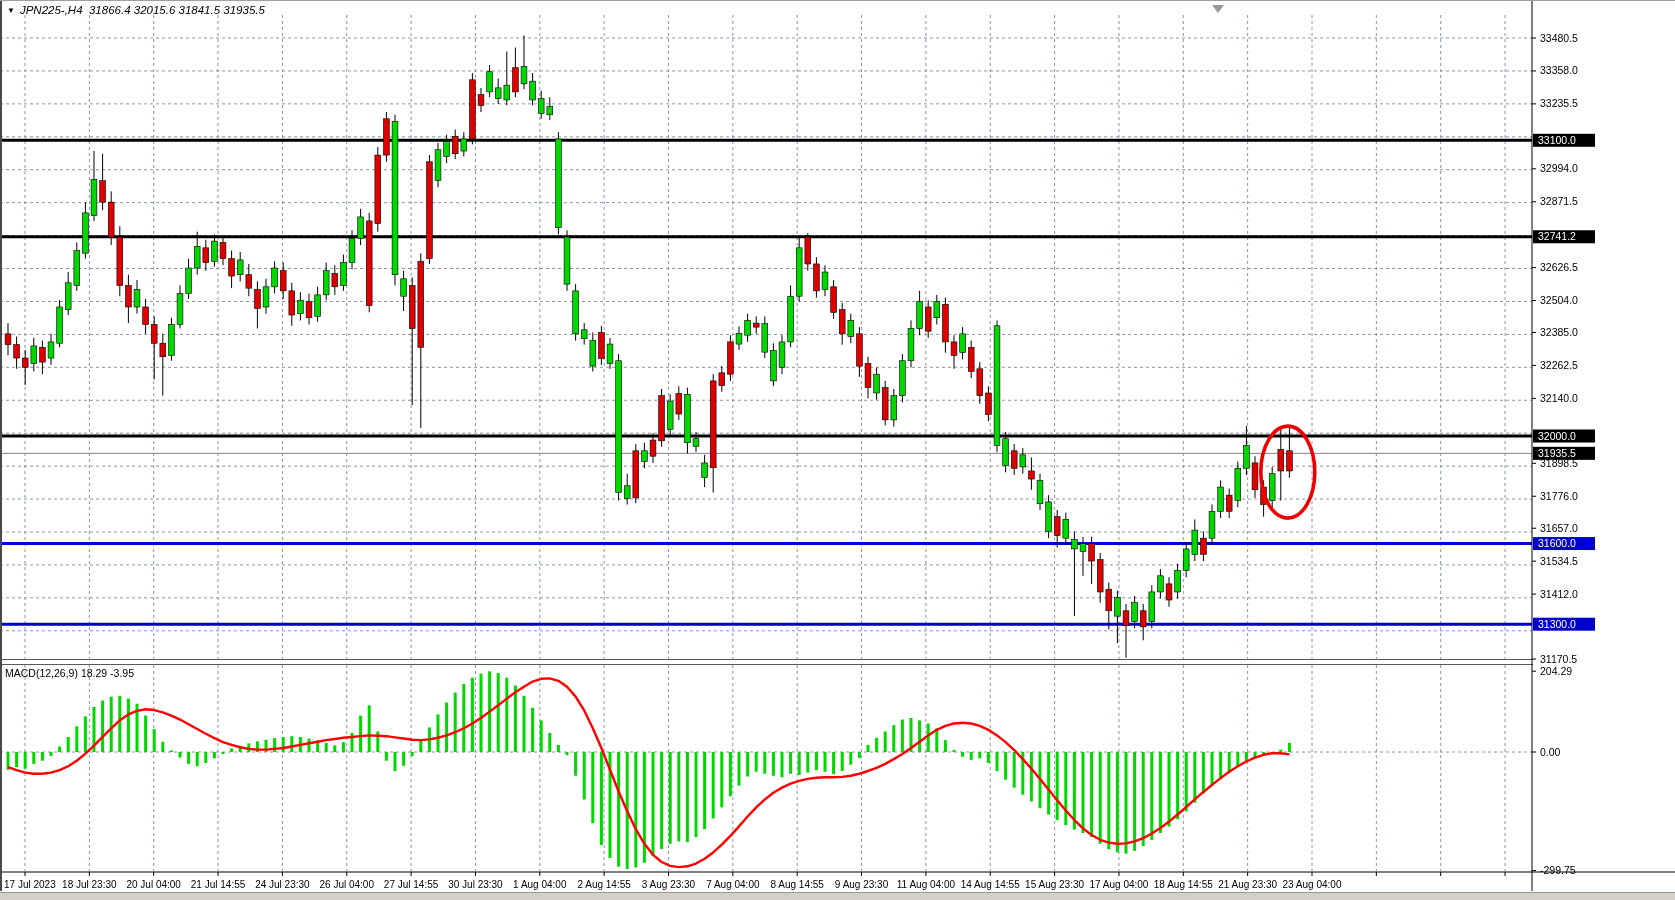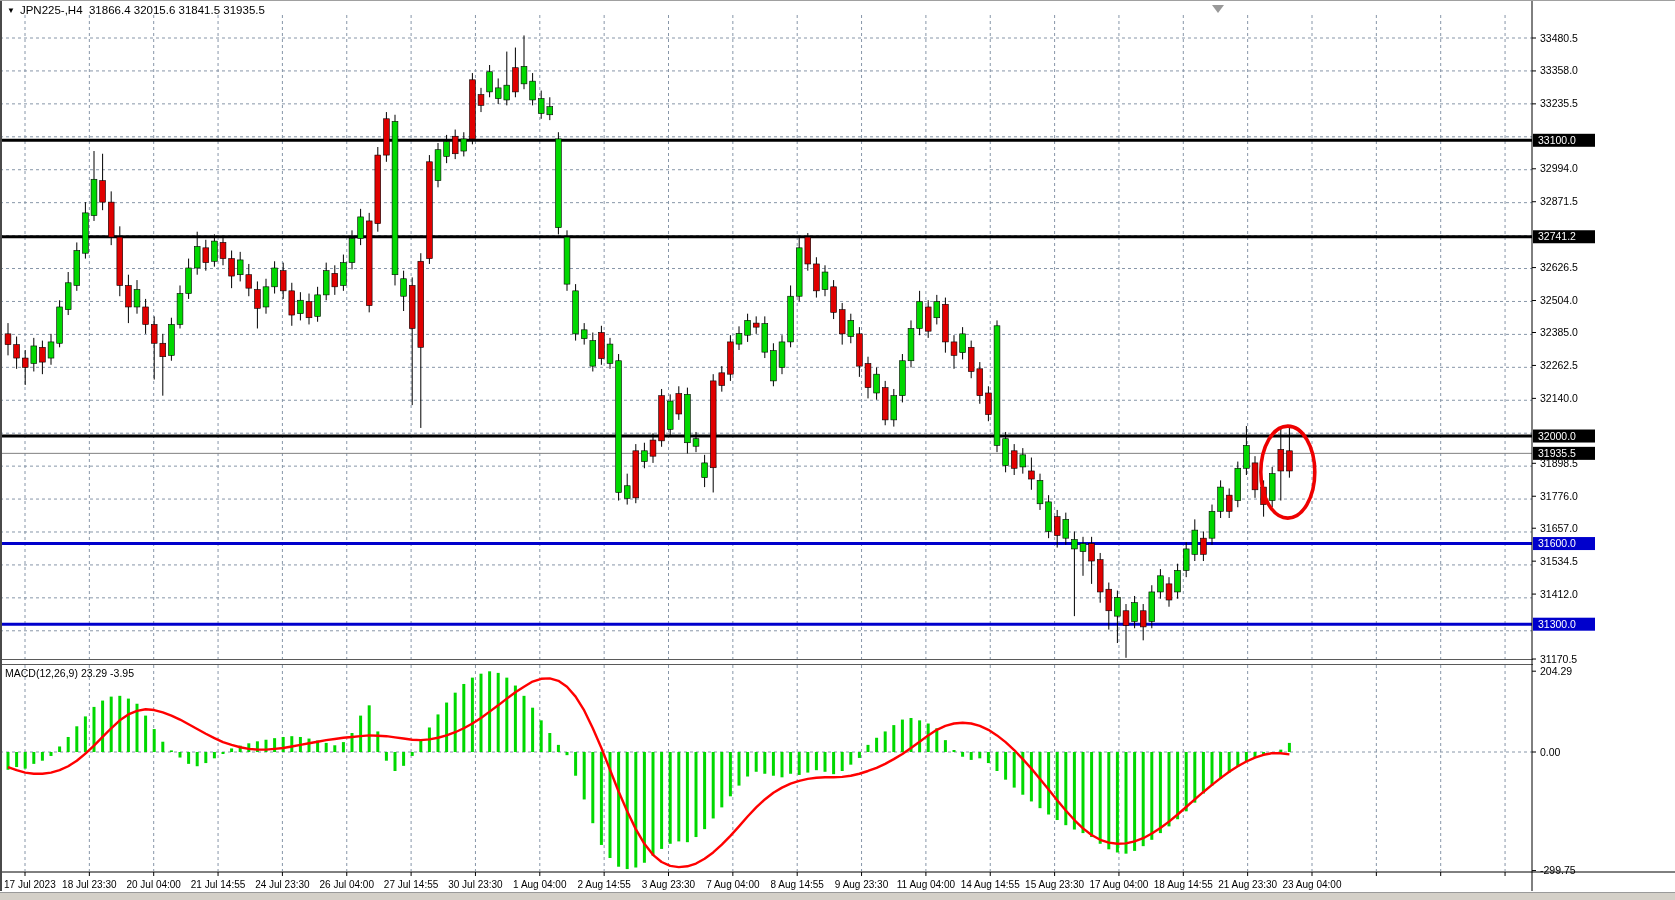--- a/index.html
+++ b/index.html
@@ -1,21 +1,21 @@
 <!DOCTYPE html>
 <html><head>
 <meta charset="utf-8">
 <style>
   html,body{margin:0;padding:0;background:#d4d0c8;}
   #win{position:relative;width:1675px;height:900px;background:#fff;overflow:hidden;
        font-family:"Liberation Sans","DejaVu Sans",sans-serif;
        border-top:1px solid #a0a0a0;box-sizing:border-box;}
   #leftedge{position:absolute;left:0;top:0;width:2px;height:890px;background:#4a4a4a;}
   #chartsvg{position:absolute;left:0;top:0;}
-  #title{position:absolute;left:7px;top:3px;font-size:11.5px;color:#000;white-space:pre;}
+  #title{position:absolute;left:7px;top:3px;font-size:11.5px;color:#000;white-space:pre;font-style:italic;}
   #title .tri{display:inline-block;font-size:8px;vertical-align:1px;margin-right:5px;}
   #macdlabel{position:absolute;left:5px;top:666px;font-size:10.5px;color:#000;white-space:pre;}
   #bottomstrip{position:absolute;left:0;top:891px;width:1675px;height:9px;background:#d4d0c8;border-top:1px solid #9a9a9a;}
 </style>
 </head>
 <body>
 
 <div id="win">
   <svg id="chartsvg" width="1675" height="900">
       <rect x="0" y="0" width="1675" height="900" fill="#ffffff"></rect>
@@ -643,17 +643,17 @@
       <text x="1054.6" y="887" text-anchor="middle" fill="#000" font-size="10" font-family="&quot;Liberation Sans&quot;,&quot;DejaVu Sans&quot;,sans-serif">15 Aug 23:30</text>
       <text x="1118.9499999999998" y="887" text-anchor="middle" fill="#000" font-size="10" font-family="&quot;Liberation Sans&quot;,&quot;DejaVu Sans&quot;,sans-serif">17 Aug 04:00</text>
       <text x="1183.3" y="887" text-anchor="middle" fill="#000" font-size="10" font-family="&quot;Liberation Sans&quot;,&quot;DejaVu Sans&quot;,sans-serif">18 Aug 14:55</text>
       <text x="1247.6499999999999" y="887" text-anchor="middle" fill="#000" font-size="10" font-family="&quot;Liberation Sans&quot;,&quot;DejaVu Sans&quot;,sans-serif">21 Aug 23:30</text>
       <text x="1312" y="887" text-anchor="middle" fill="#000" font-size="10" font-family="&quot;Liberation Sans&quot;,&quot;DejaVu Sans&quot;,sans-serif">23 Aug 04:00</text>
       <path d="M1212 4 L1224 4 L1218 12 Z" fill="#999999"></path>
     </svg>
 
   <div id="title"><span class="tri">▼</span><span>JPN225-,H4</span><span>  </span><span>31866.4</span><span> </span><span>32015.6</span><span> </span><span>31841.5</span><span> </span><span>31935.5</span></div>
 
-  <div id="macdlabel"><span>MACD(12,26,9)</span><span> </span><span>23.29</span><span> </span><span>-3.95</span></div>
+  <div id="macdlabel"><span>MACD(12,26,9)</span><span> </span><span>18.29</span><span> </span><span>-3.95</span></div>
 
   <div id="leftedge"></div>
   <div id="bottomstrip"></div>
 </div>
 
 </body></html>

